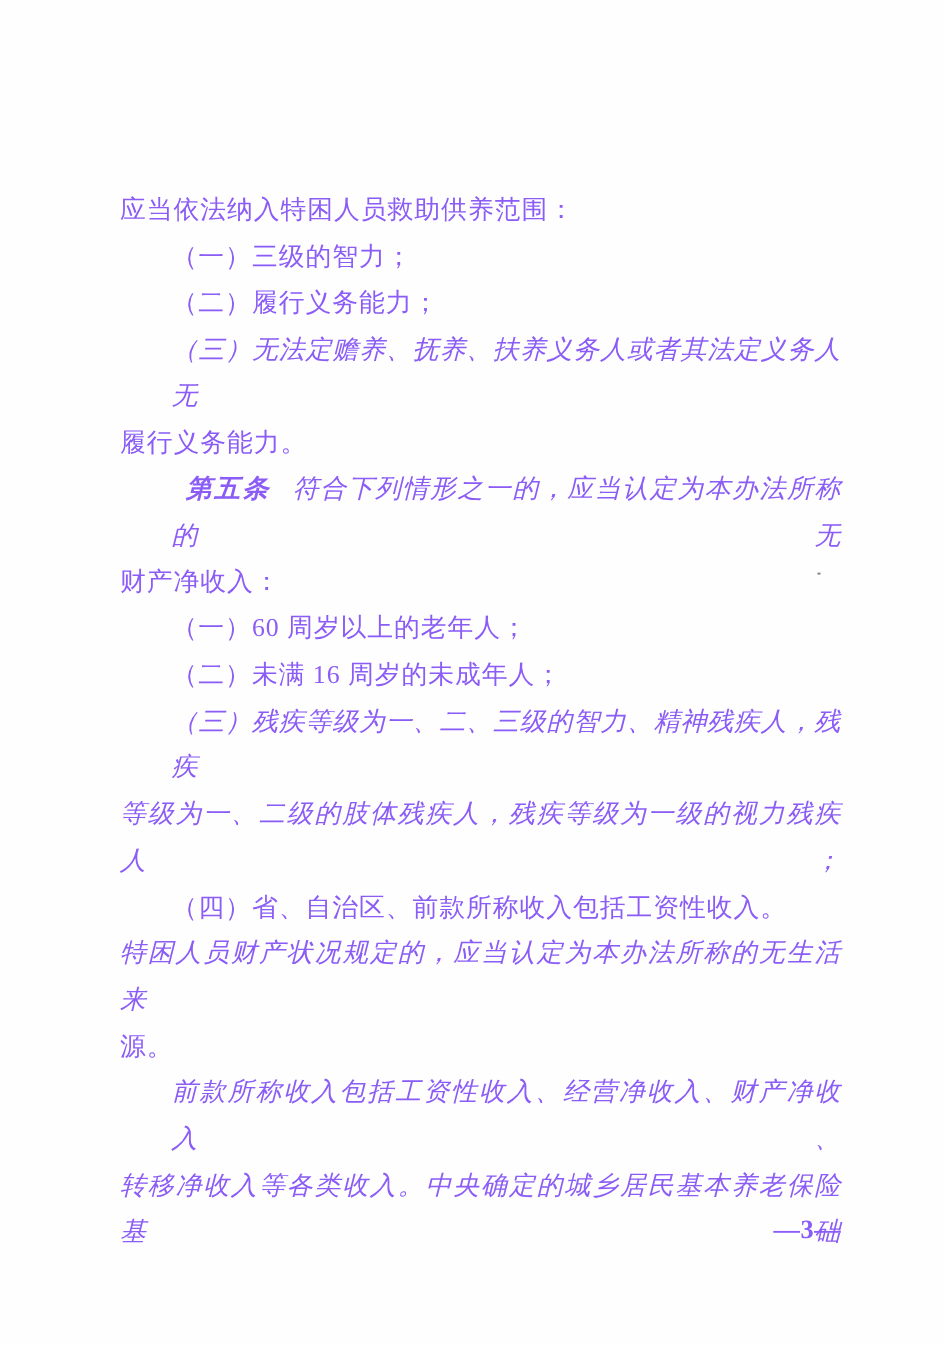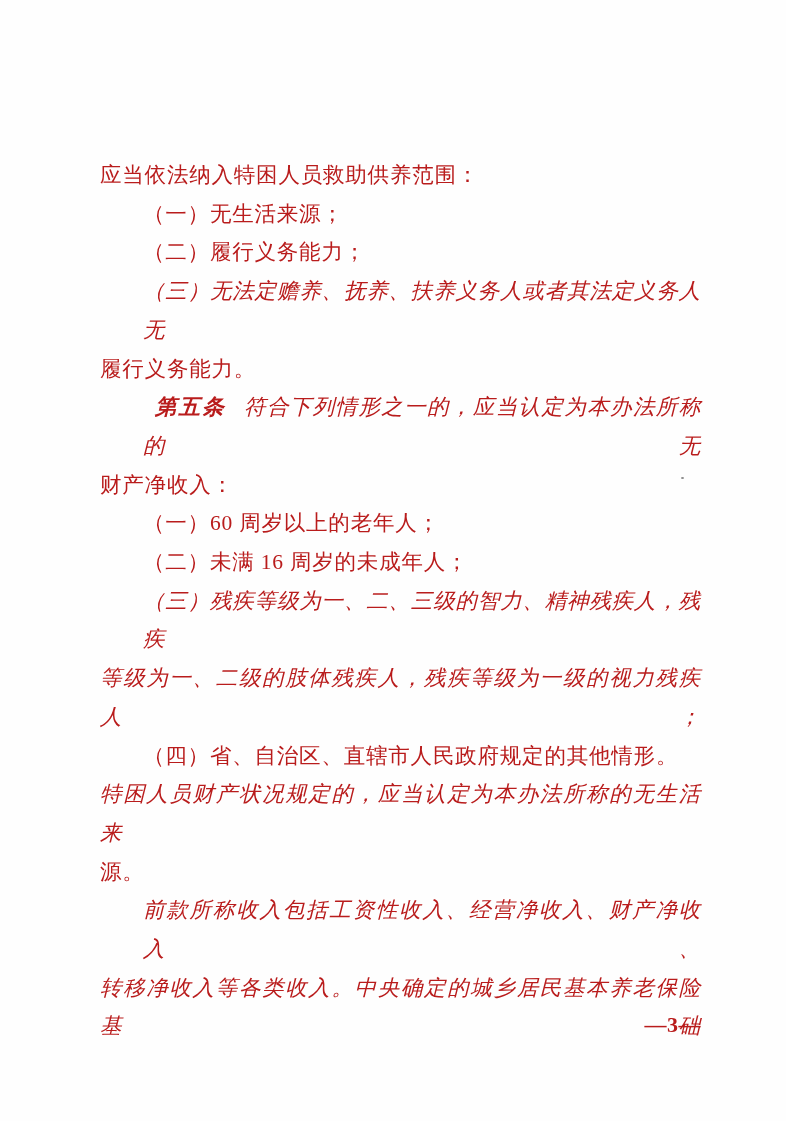--- a/index.html
+++ b/index.html
@@ -6,21 +6,21 @@
     margin: 0;
     padding: 0;
     background: #e8e8e8;
   }
   .page {
     position: relative;
     width: 786px;
     height: 1121px;
     margin: 0 auto;
     background: #fefefe;
-    color: #b91c1c;
+    color: #8b5cf6;
     font-family: "Liberation Serif", "DejaVu Serif", serif;
     overflow: hidden;
   }
   .text-block {
     position: absolute;
     left: 100px;
     top: 156px;
     width: 601px;
   }
   .line {
@@ -64,32 +64,32 @@
     border-radius: 50%;
   }
 </style>
 </head>
 <body>
 
 <div class="page">
   <div class="text-block">
 
     <div class="line">应当依法纳入特困人员救助供养范围：</div>
-    <div class="line indent">（一）无生活来源；</div>
+    <div class="line indent">（一）三级的智力；</div>
     <div class="line indent">（二）履行义务能力；</div>
     <div class="line indent justify">（三）无法定赡养、抚养、扶养义务人或者其法定义务人无</div>
     <div class="line">履行义务能力。</div>
 
     <div class="line indent justify"><span class="term">第五条</span><span>符合下列情形之一的，应当认定为本办法所称的无</span></div>
     <div class="line">财产净收入：</div>
     <div class="line indent">（一）60 周岁以上的老年人；</div>
     <div class="line indent">（二）未满 16 周岁的未成年人；</div>
     <div class="line indent justify">（三）残疾等级为一、二、三级的智力、精神残疾人，残疾</div>
     <div class="line justify">等级为一、二级的肢体残疾人，残疾等级为一级的视力残疾人；</div>
-    <div class="line indent">（四）省、自治区、直辖市人民政府规定的其他情形。</div>
+    <div class="line indent">（四）省、自治区、前款所称收入包括工资性收入。</div>
 
     <div class="line justify">特困人员财产状况规定的，应当认定为本办法所称的无生活来</div>
     <div class="line">源。</div>
 
     <div class="line indent justify">前款所称收入包括工资性收入、经营净收入、财产净收入、</div>
     <div class="line justify">转移净收入等各类收入。中央确定的城乡居民基本养老保险基础</div>
 
   </div>
 
   <div class="scan-speck"></div>

